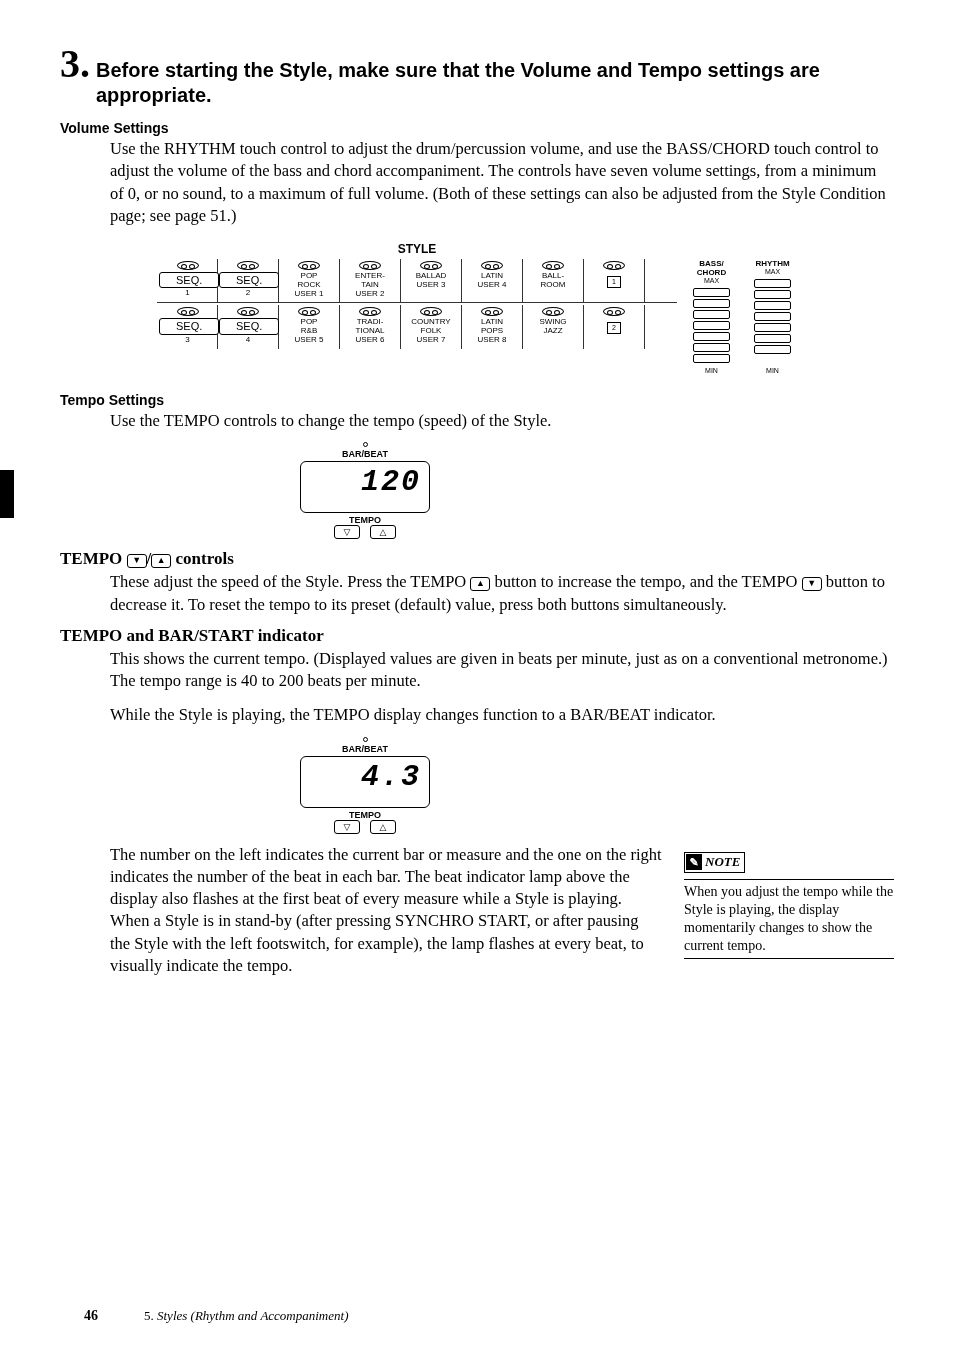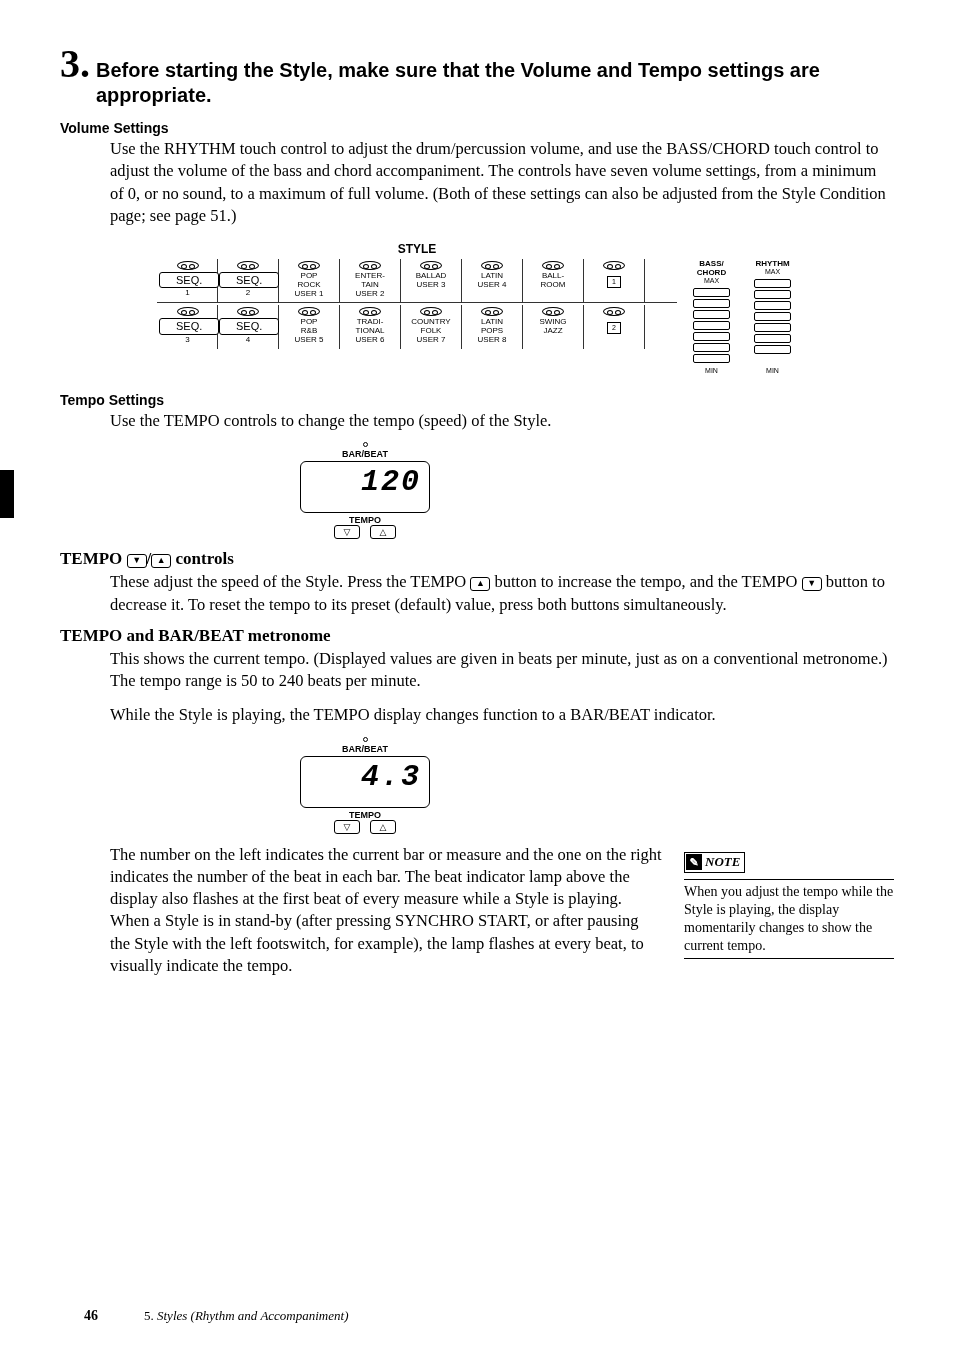--- a/index.html
+++ b/index.html
@@ -348,22 +348,22 @@
   </div>
 </div>
 
 <div class="sub-heading">
   <span>TEMPO </span><span class="inline-btn">▼</span>/<span class="inline-btn">▲</span><span> controls</span>
 </div>
 <p class="body-text">
   <span>These adjust the speed of the Style.  Press the TEMPO </span><span class="inline-btn">▲</span><span> button to increase the tempo, and the TEMPO </span><span class="inline-btn">▼</span><span> button to decrease it.  To reset the tempo to its preset (default) value, press both buttons simultaneously.</span>
 </p>
 
-<div class="sub-heading">TEMPO and BAR/BEAT metronome</div>
-<p class="body-text">This shows the current tempo.  (Displayed values are given in beats per minute, just as on a conventional metronome.)  The tempo range is 50 to 240 beats per minute.</p>
+<div class="sub-heading">TEMPO and BAR/START indicator</div>
+<p class="body-text">This shows the current tempo.  (Displayed values are given in beats per minute, just as on a conventional metronome.)  The tempo range is 40 to 200 beats per minute.</p>
 <p class="body-text" style="margin-top:12px">While the Style is playing, the TEMPO display changes function to a BAR/BEAT indicator.</p>
 
 <div class="tempo-display">
   <div class="dot"></div>
   <div class="bb-label">BAR/BEAT</div>
   <div class="lcd">4.3</div>
   <div class="tempo-label">TEMPO</div>
   <div class="tempo-btns">
     <span>▽</span>
     <span>△</span>

